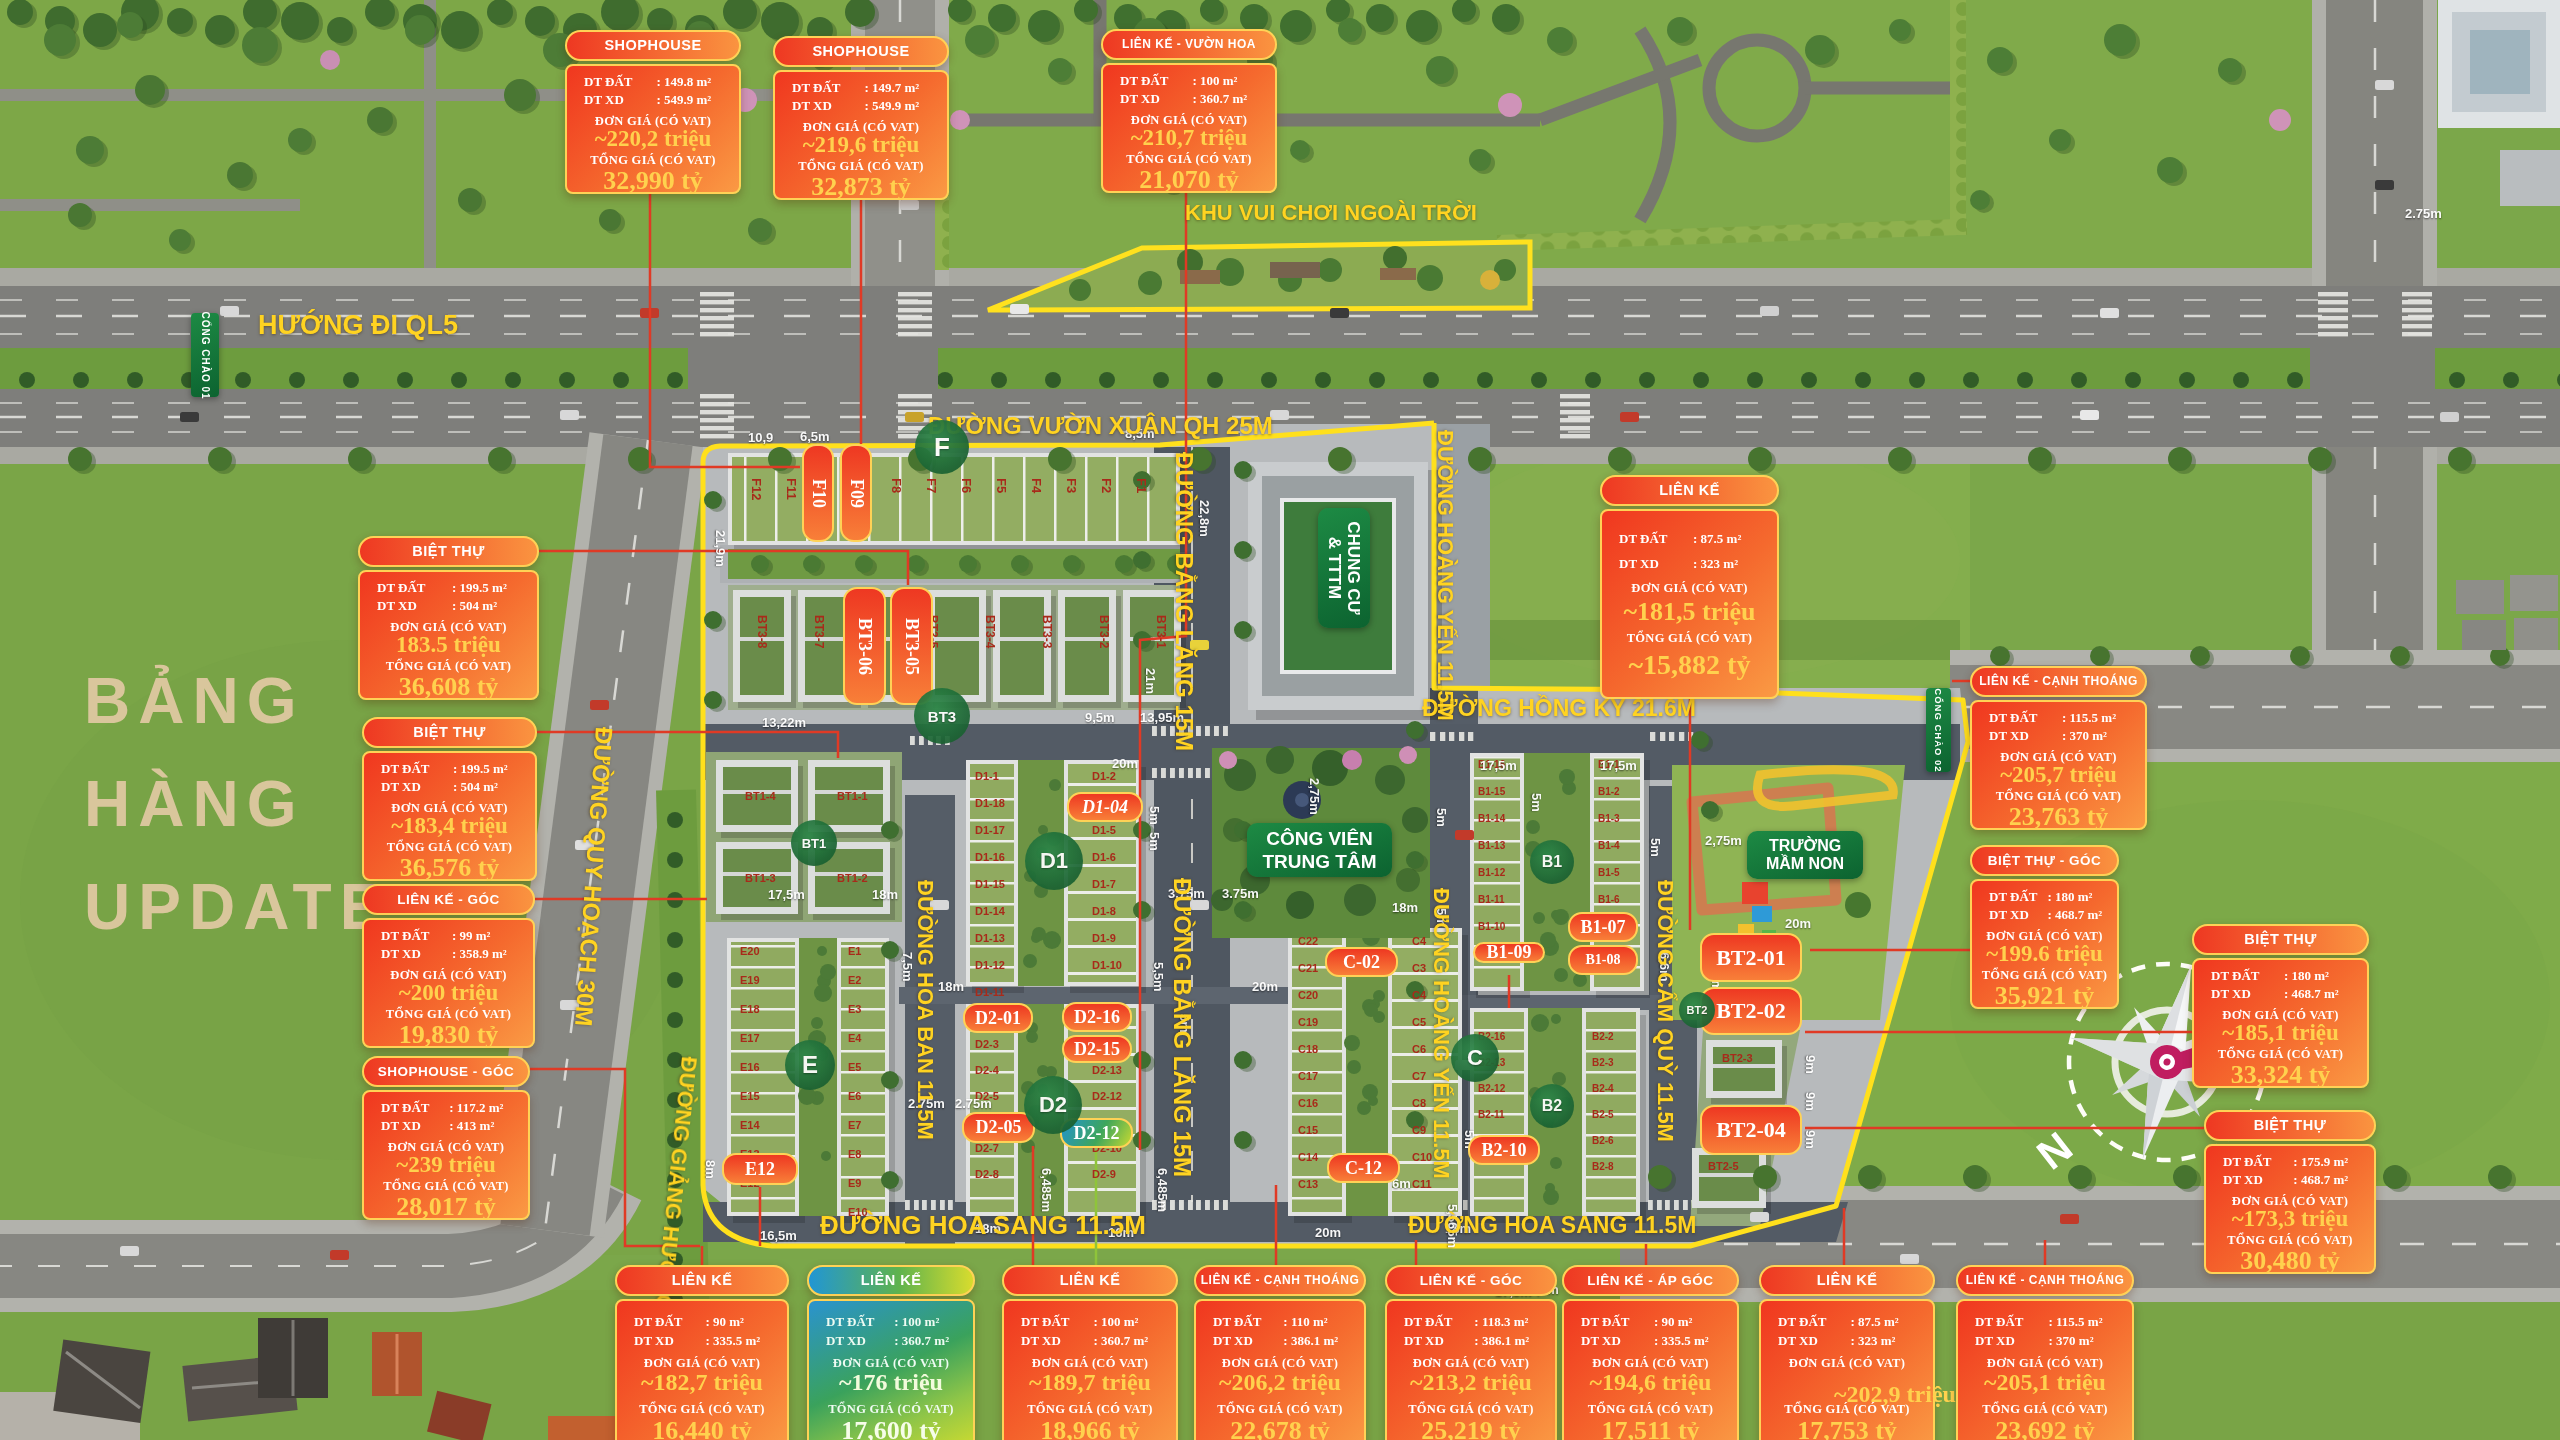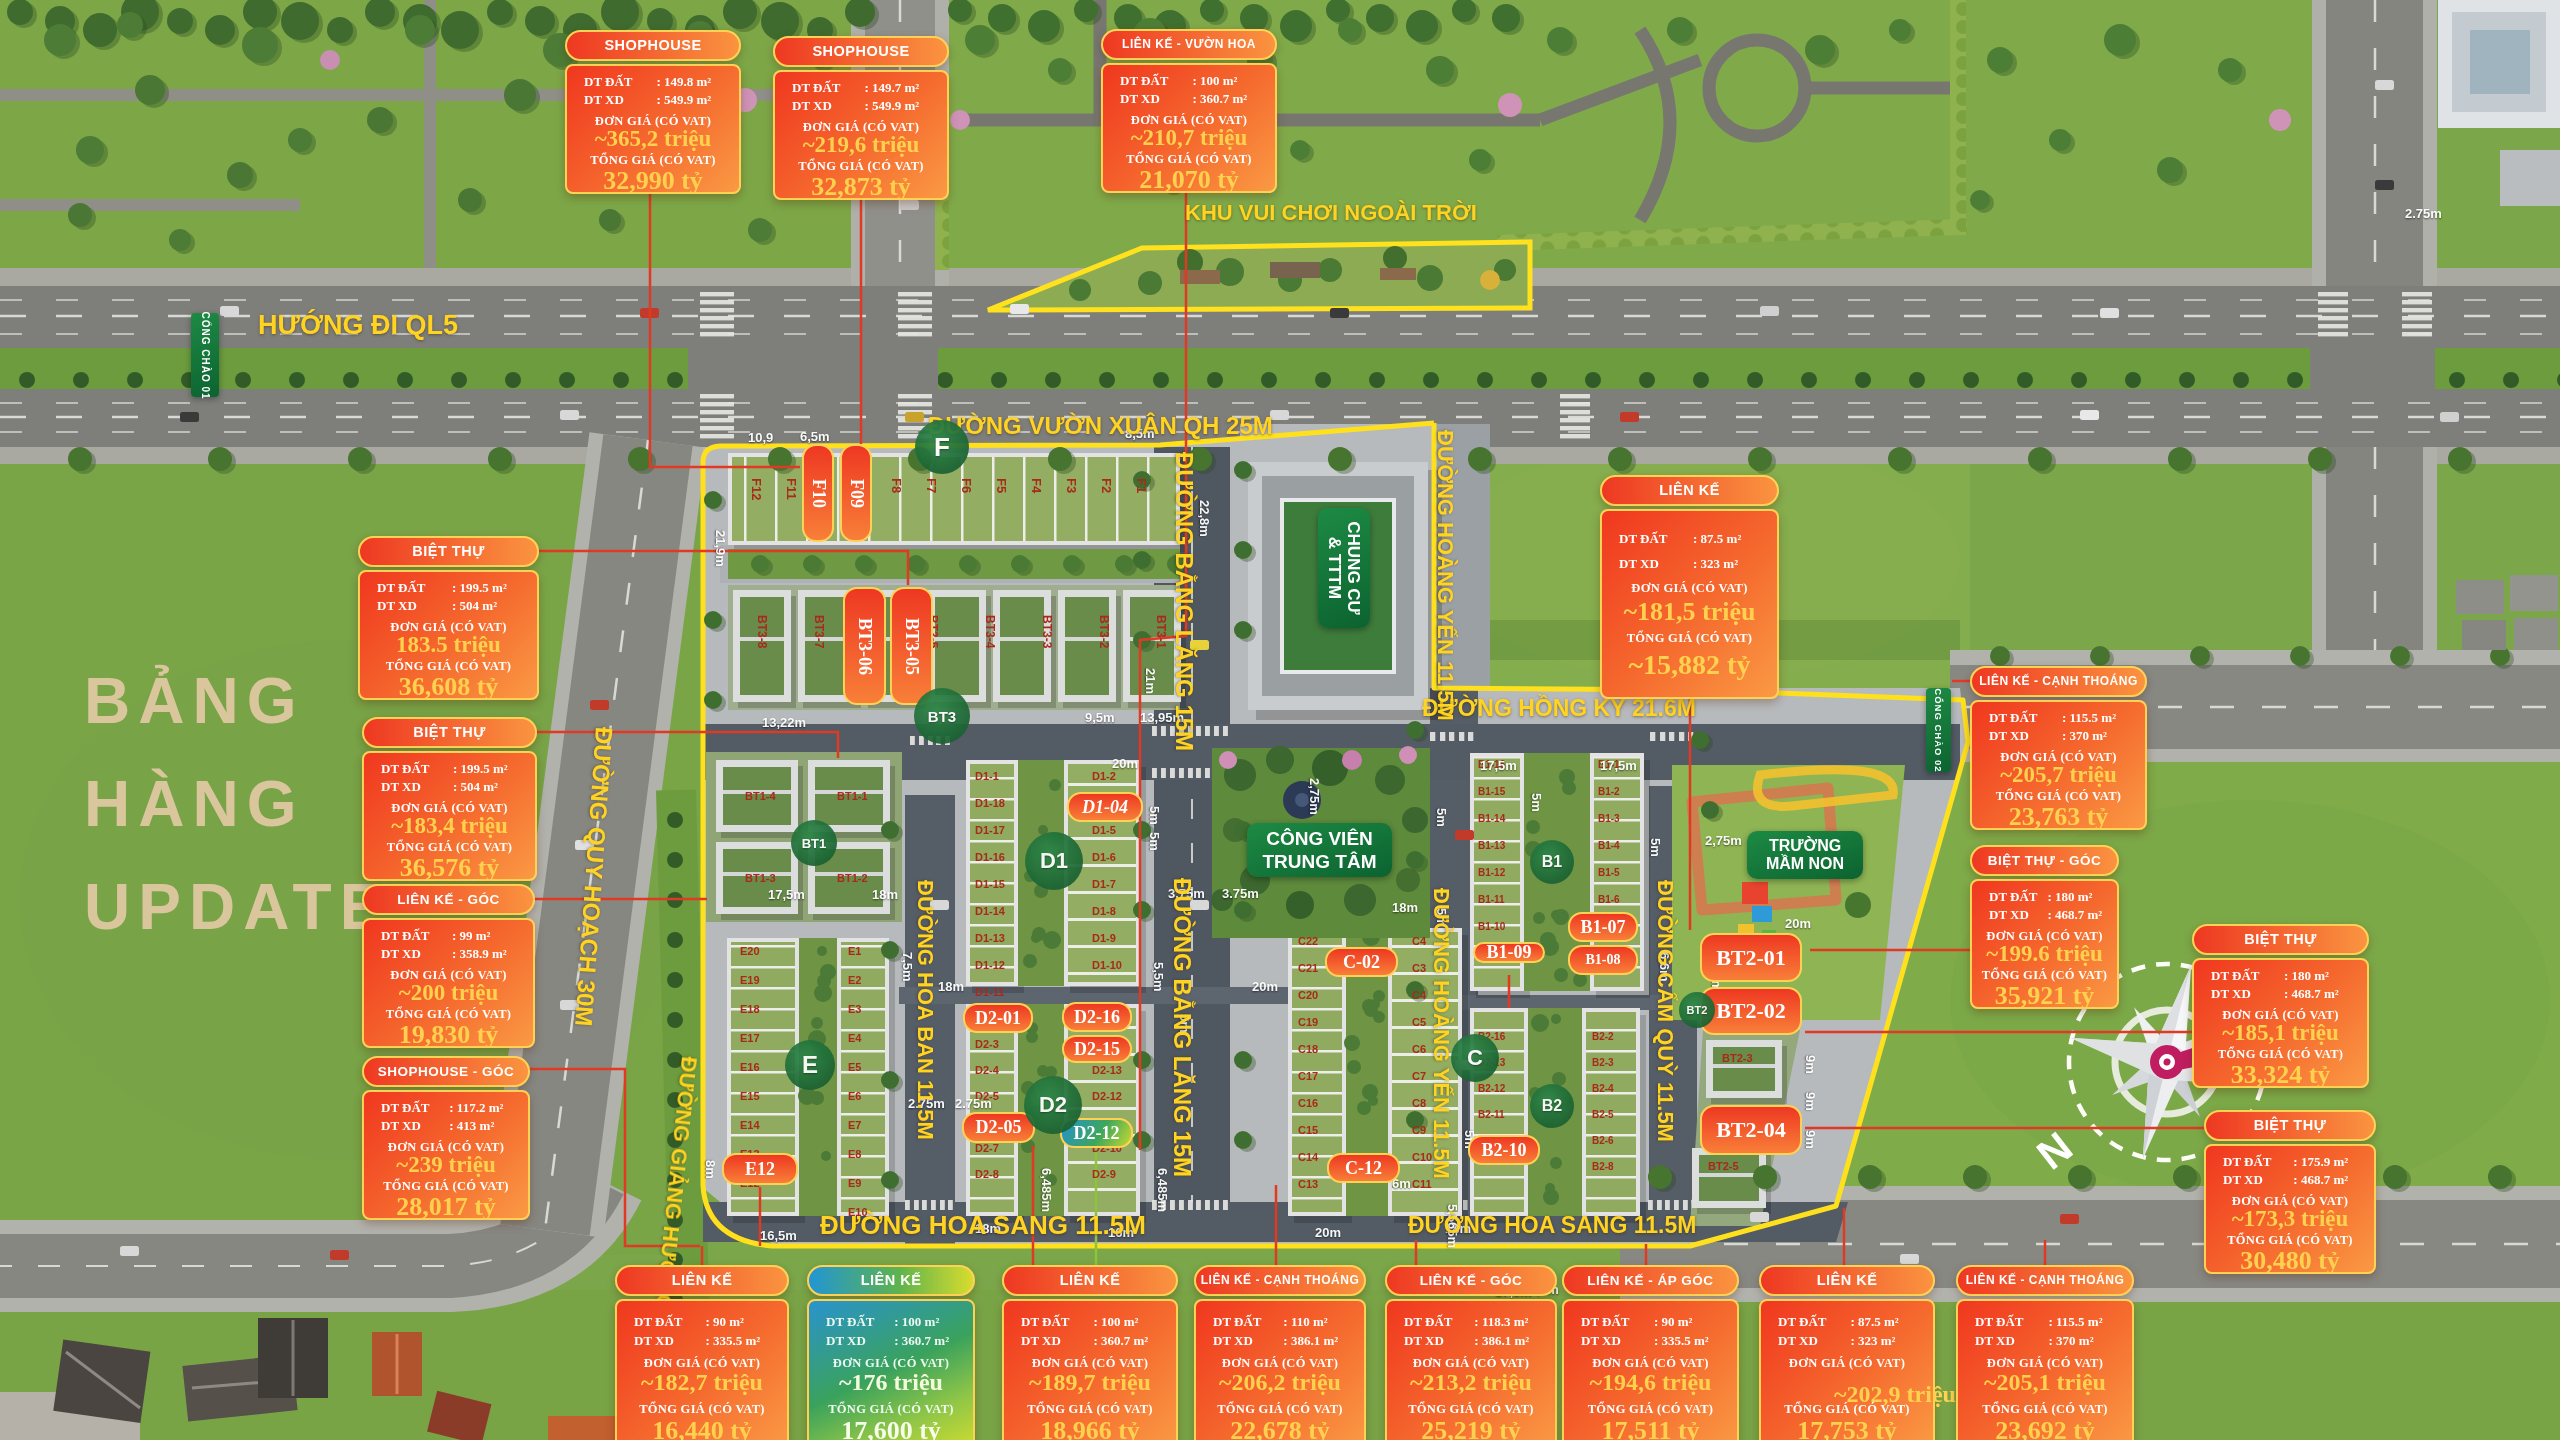--- a/index.html
+++ b/index.html
@@ -1170,21 +1170,21 @@
     </div>
 
 <div class="card" style="left:565px;top:30px;width:176px;height:166px;">
  <div class="chead" style="font-size:14.5px;">SHOPHOUSE</div>
  <div class="cbody" style="top:34px;height:130px;">
   <div class="lab" style="top:8px;">DT ĐẤT</div>
         <div class="val" style="top:8px;">: 149.8 m²</div>
   <div class="lab" style="top:26px;">DT XD</div>
         <div class="val" style="top:26px;">: 549.9 m²</div>
   <div class="cen" style="top:48px;">ĐƠN GIÁ (CÓ VAT)</div>
-  <div class="big" style="top:60px;font-size:23px;">~365,2 triệu</div>
+  <div class="big" style="top:60px;font-size:23px;">~220,2 triệu</div>
   <div class="cen" style="top:87px;">TỔNG GIÁ (CÓ VAT)</div>
   <div class="big" style="top:100px;font-size:26px;">32,990 tỷ</div>
  </div>
 </div>
 
 <div class="card" style="left:773px;top:36px;width:176px;height:166px;">
  <div class="chead" style="font-size:14.5px;">SHOPHOUSE</div>
  <div class="cbody" style="top:34px;height:130px;">
   <div class="lab" style="top:8px;">DT ĐẤT</div>
         <div class="val" style="top:8px;">: 149.7 m²</div>

